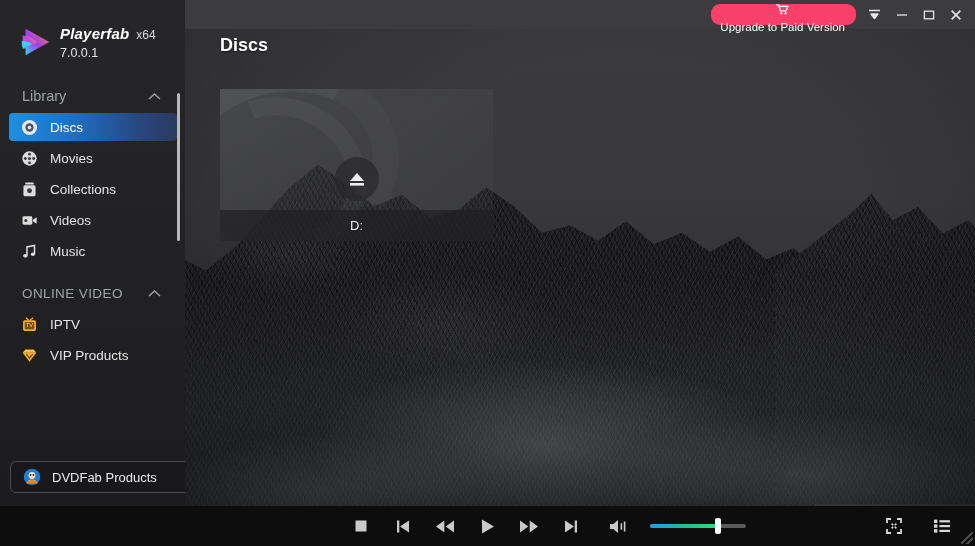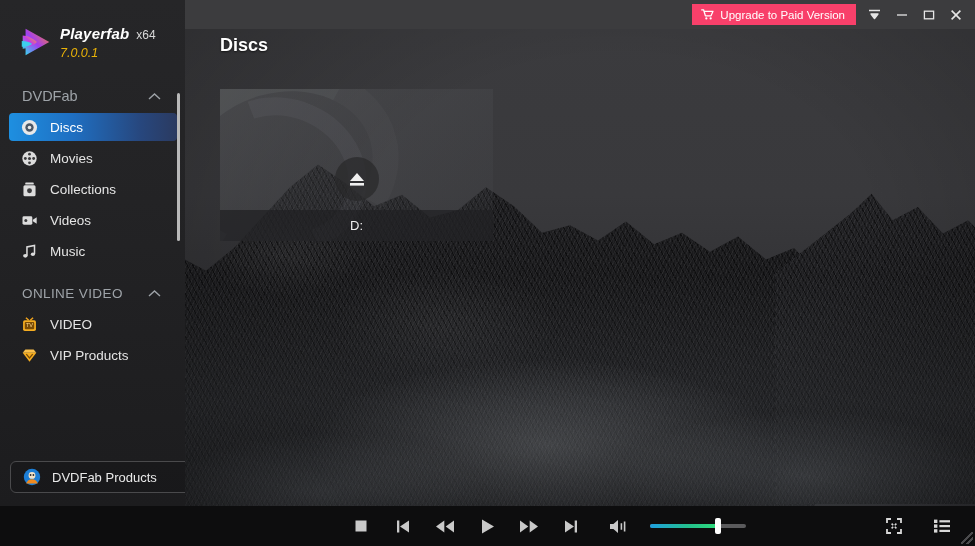--- a/index.html
+++ b/index.html
@@ -55,22 +55,22 @@
   .bg-vign{ position:absolute; inset:0; background:radial-gradient(ellipse at 55% 40%, rgba(0,0,0,0) 40%, rgba(0,0,0,.28) 100%); }
 
   
   .titlebar{
     position:absolute; left:185px; top:0; width:790px; height:29px;
     background:#3c3c3e; display:flex; align-items:center; justify-content:flex-end;
     padding-right:6px; z-index:40;
   }
   .upgrade-btn{
     display:flex; align-items:center; gap:6px;
-    background:#f8406a; border-radius:0; height:21px; padding:0 11px 0 9px;
-    color:#fff; font-size:11.5px; border:none; cursor:pointer; white-space:nowrap;
+    background:#f8406a; border-radius:9px; height:21px; padding:0 11px 0 9px;
+    color:#fff; font-size:11.5px; border:none; cursor:pointer; white-space:nowrap;flex-direction:column;
   }
   .cart { width:13px; height:11px; flex:none; }
   .win-btns{ display:flex; align-items:center; margin-left:5px; }
   .win-btn{
     width:27px; height:26px; display:flex; align-items:center; justify-content:center;
     background:none; border:none; cursor:pointer; color:#e6e6e6;
   }
   .win-btn svg{ display:block; }
 
   
@@ -78,21 +78,21 @@
     position:absolute; left:0; top:0; width:185px; height:506px;
     background:#232325; z-index:30; overflow:hidden;
   }
   .sb-tex{ position:absolute; inset:0; background:linear-gradient(180deg,#262628 0%,#232325 40%,#1c1c1e 100%); }
   .brand{ position:relative; display:flex; align-items:center; gap:5px; padding:24px 0 0 17px; }
   .logo{ width:38px; height:38px; flex:none; }
   .brand-txt{ line-height:1.25; }
   .brand-row{ display:flex; align-items:baseline; gap:7px; }
   .brand-name{ font-size:15px; font-weight:bold; font-style:italic; color:#fff; letter-spacing:.2px; }
   .brand-arch{ font-size:12px; color:#d8d8d8; }
-  .brand-ver{ font-size:12.5px; color:#eab308; margin-top:2px;font-style:italic; }
+  .brand-ver{ font-size:12.5px; color:#e5e5e5; margin-top:2px; }
 
   .nav{ position:relative; margin-top:20px; }
   .sec-head{
     display:flex; align-items:center; justify-content:space-between;
     padding:0 24px 0 22px; height:28px; cursor:pointer;
   }
   .sec-title{ font-size:14.5px; color:#9ea3a8; }
   .sec-title.upper{ font-size:13.5px; letter-spacing:.4px; }
   .chev{ width:13px; height:9px; }
 
@@ -257,21 +257,21 @@
           <span class="brand-name">Playerfab</span>
           <span class="brand-arch">x64</span>
         </div>
         <div class="brand-ver">7.0.0.1</div>
       </div>
     </div>
 
     <nav class="nav">
 
       <div class="sec-head">
-        <span class="sec-title">DVDFab</span>
+        <span class="sec-title">Library</span>
         <svg class="chev" viewBox="0 0 13 9">
             <path d="M1 7L6.5 2L12 7" fill="none" stroke="#9ea3a8" stroke-width="1.4"></path>
           </svg>
       </div>
 
       <div class="nav-item active">
         <svg class="nav-ico" viewBox="0 0 18 18">
           <circle cx="9" cy="9" r="8" fill="#e8e8e8"></circle>
             <circle cx="9" cy="9" r="4.4" fill="#4a5766"></circle>
             <circle cx="9" cy="9" r="1.9" fill="#e8e8e8"></circle>
@@ -328,21 +328,21 @@
           </svg>
       </div>
 
       <div class="nav-item">
         <svg class="nav-ico" viewBox="0 0 18 18">
           <path d="M5.2 1.8L8.2 4.6M12.8 1.8L9.8 4.6" stroke="#f0a31c" stroke-width="1.5"></path>
           <rect x="2.2" y="4.6" width="13.6" height="11.2" rx="1.8" fill="#f5ad21"></rect>
           <rect x="4" y="6.4" width="10" height="7.6" rx="1" fill="#7a4c06"></rect>
           <text x="9" y="12" font-size="6" font-family="Liberation Sans, sans-serif" fill="#ffd98a" text-anchor="middle">TV</text>
         </svg>
-        <span>VIDEO</span>
+        <span>IPTV</span>
       </div>
 
       <div class="nav-item">
         <svg class="nav-ico" viewBox="0 0 18 18">
           <path d="M1.8 6.2h14.4L9 15.6z" fill="#f5ad21"></path>
           <path d="M1.8 6.2L4.6 2.6h8.8l2.8 3.6z" fill="#fbc04a"></path>
           <path d="M5.6 7.6L9 11.6l3.4-4" fill="none" stroke="#7a4c06" stroke-width="1.4"></path>
         </svg>
         <span>VIP Products</span>
       </div>

